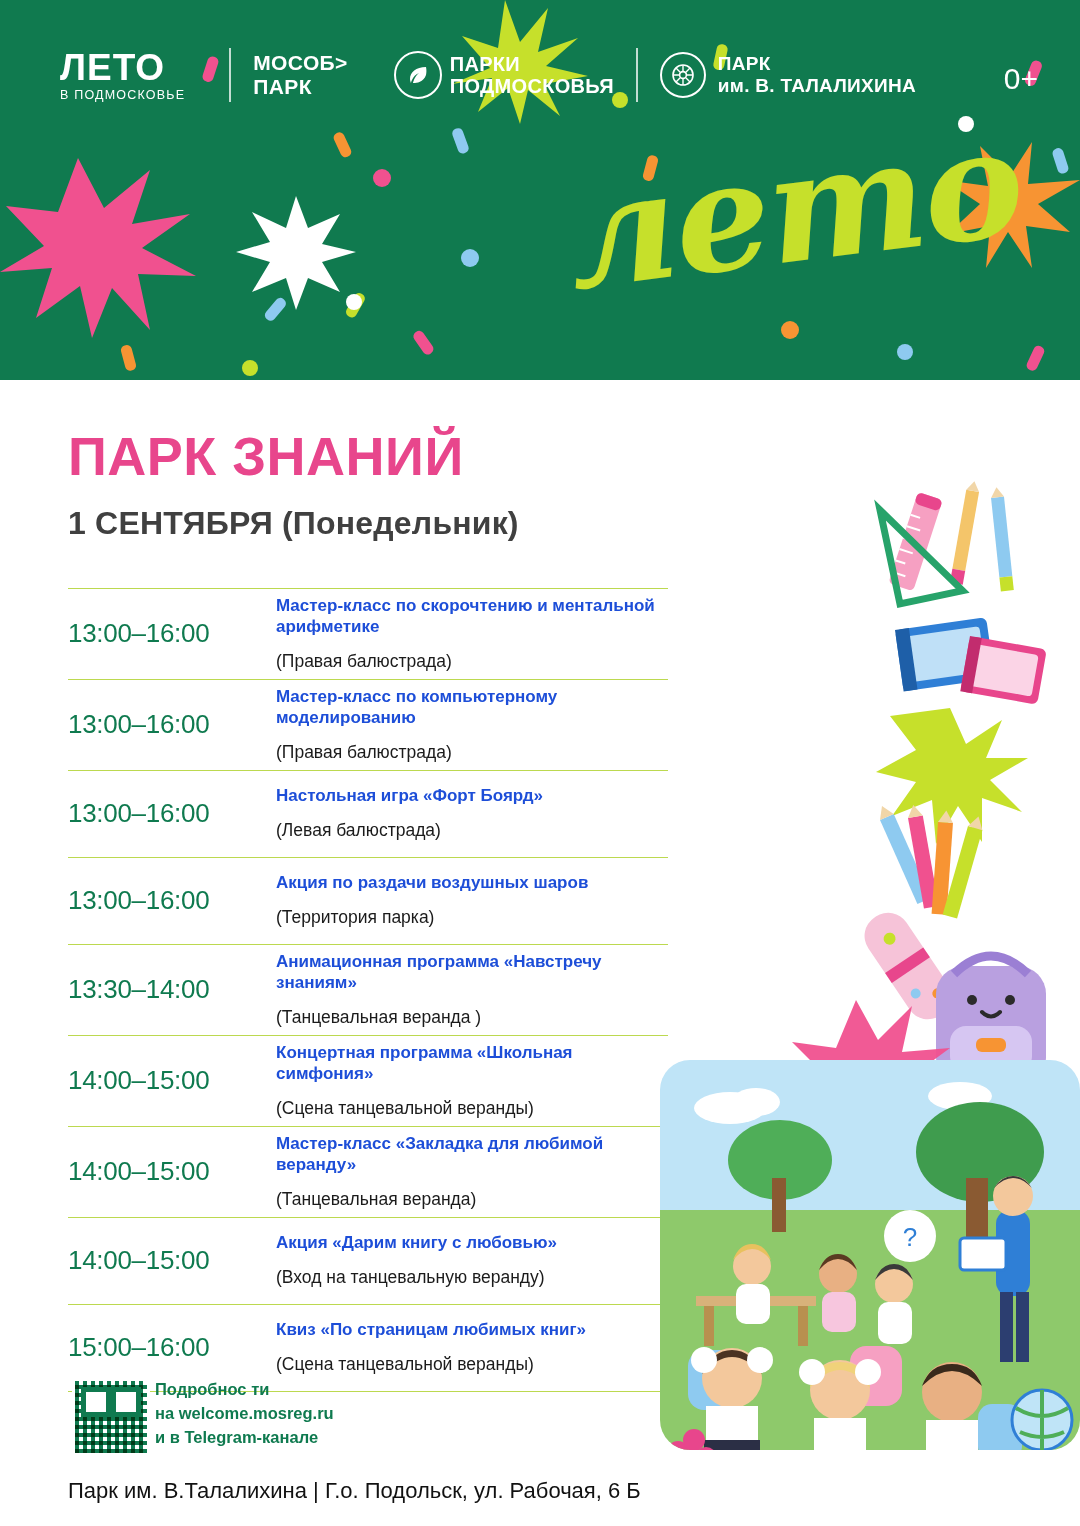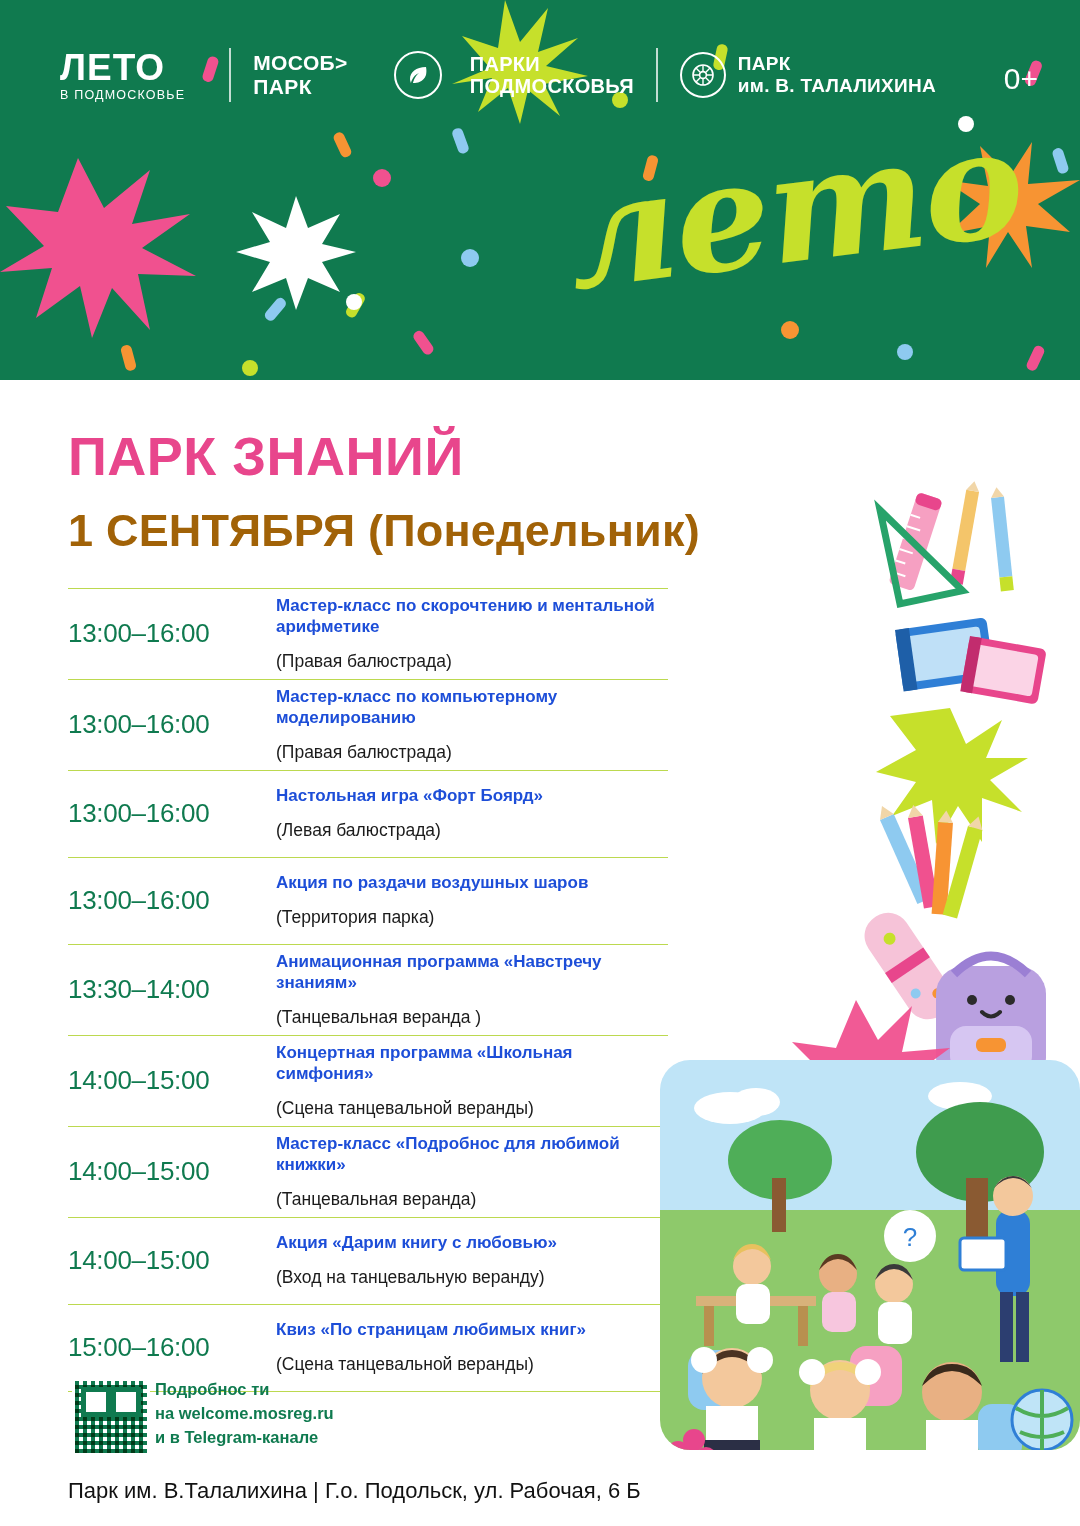--- a/index.html
+++ b/index.html
@@ -33,21 +33,21 @@
   .logo-leto .l1{
     font-size:37px;font-weight:bold;letter-spacing:1px;
     display:block;
   }
   .logo-leto .l2{
     font-size:12.5px;font-weight:normal;letter-spacing:1.2px;display:block;
     margin-top:3px;
   }
   .vdiv{width:2px;height:54px;background:rgba(255,255,255,.75);margin:0 22px;}
   .logo-mosobl{color:#fff;font-size:21px;font-weight:bold;line-height:1.12;letter-spacing:.4px;}
-  .logo-parks{display:flex;align-items:center;gap:28px;color:#fff;}
+  .logo-parks{display:flex;align-items:center;gap:8px;color:#fff;}
   .leaf-badge{
     width:44px;height:44px;border-radius:50%;
     border:2.5px solid #fff;display:flex;align-items:center;justify-content:center;
   }
   .logo-parks .txt{font-size:20px;font-weight:bold;line-height:1.12;letter-spacing:.3px;}
   .logo-park-name{display:flex;align-items:center;gap:12px;color:#fff;}
   .wheel{
     width:42px;height:42px;border-radius:50%;
     border:2.5px solid #fff;display:flex;align-items:center;justify-content:center;
   }
@@ -68,21 +68,21 @@
     text-shadow:none;
   }
 
   
   .title1{
     position:absolute;left:68px;top:425px;
     font-size:54px;font-weight:bold;color:#e8468c;letter-spacing:.5px;
   }
   .title2{
     position:absolute;left:68px;top:505px;
-    font-size:45px;font-weight:bold;color:#a16207;letter-spacing:.2px;text-align:center;
+    font-size:32px;font-weight:bold;color:#404040;letter-spacing:.2px;text-align:center;
   }
 
   
   .sched{
     position:absolute;left:68px;top:588px;width:600px;
   }
   .row{
     display:flex;align-items:center;
     border-bottom:1.5px solid #bcd94f;
     min-height:74px;
@@ -274,21 +274,21 @@
     <div class="time">14:00–15:00</div>
     <div class="info">
       <div class="ev-title">Концертная программа «Школьная симфония»</div>
       <div class="ev-place">(Сцена танцевальной веранды)</div>
     </div>
   </div>
 
   <div class="row">
     <div class="time">14:00–15:00</div>
     <div class="info">
-      <div class="ev-title">Мастер-класс «Подробнос для  любимой книжки»</div>
+      <div class="ev-title">Мастер-класс «Закладка для  любимой веранду»</div>
       <div class="ev-place">(Танцевальная веранда)</div>
     </div>
   </div>
 
   <div class="row">
     <div class="time">14:00–15:00</div>
     <div class="info">
       <div class="ev-title">Акция «Дарим книгу с любовью»</div>
       <div class="ev-place">(Вход на танцевальную веранду)</div>
     </div>

